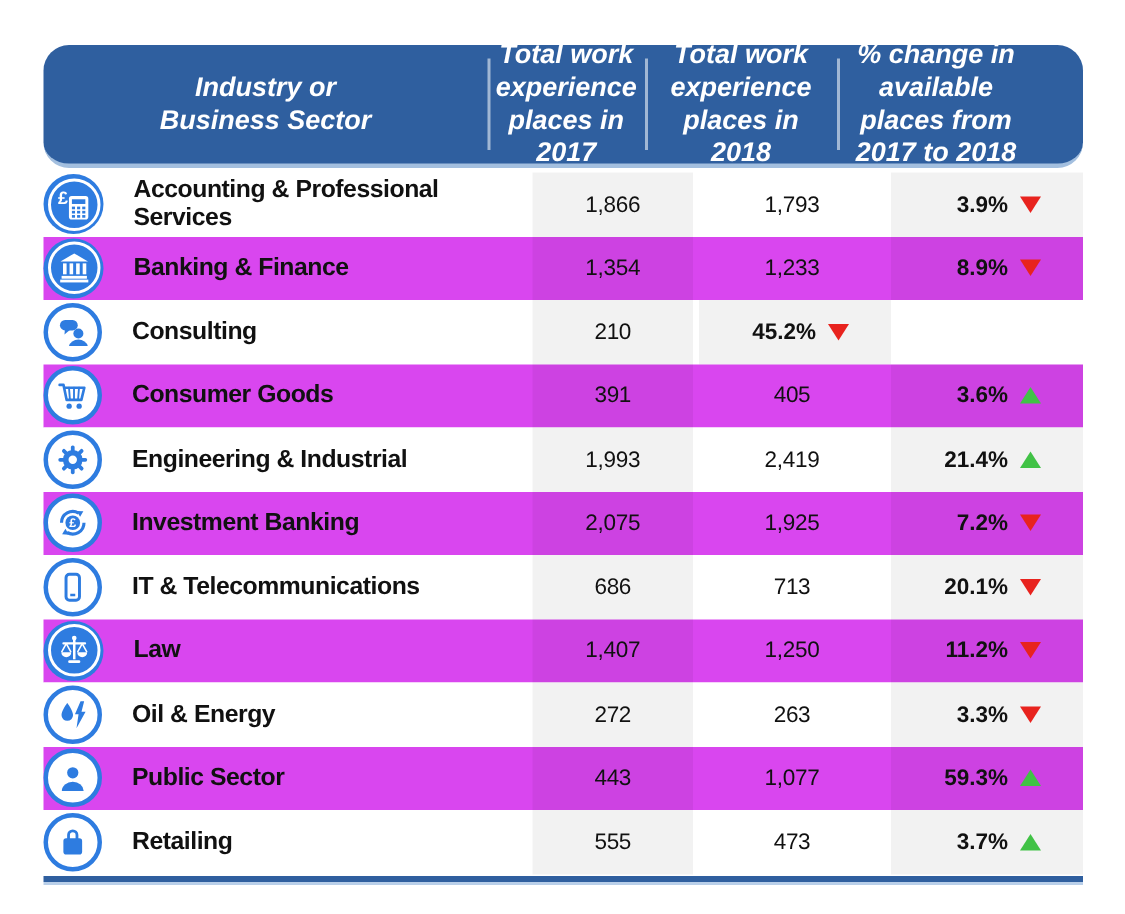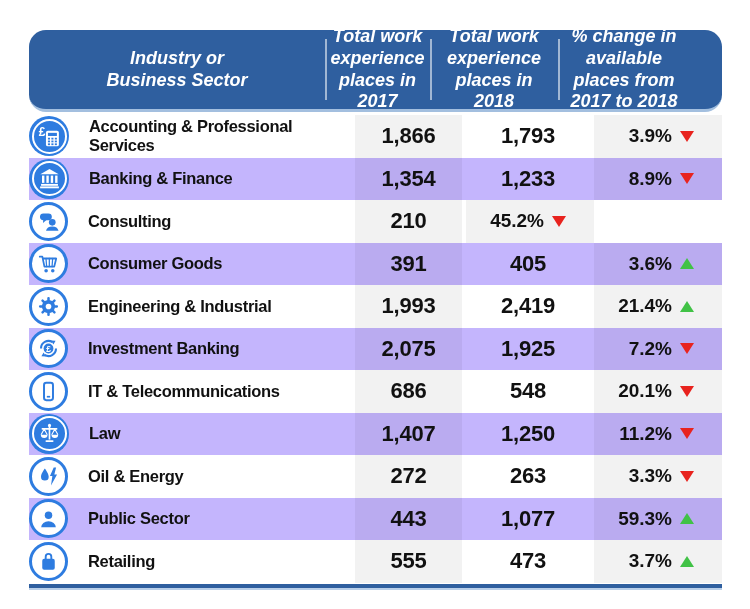--- a/index.html
+++ b/index.html
@@ -23,27 +23,27 @@
   .hcell.h-2017{width:105px;}
   .hcell.h-2018{width:128px;}
   .hcell.h-change{width:132px;}
   .hcell.sep::before{
     content:'';position:absolute;left:0;top:9px;bottom:9px;width:1.5px;
     background:rgba(255,255,255,.55);
   }
   
   .rows{margin-top:3px;}
   .row{display:flex;height:42.5px;background:#ffffff;}
-  .row.alt{background:#c4b5fd;}
+  .row.alt{background:#d946ef;}
   .cell{display:flex;align-items:center;box-sizing:border-box;}
   .name-cell{width:326px;padding-left:0;}
-  .num{justify-content:center;font-weight:bold;font-size:22px;letter-spacing:-.2px;}
+  .num{justify-content:center;font-weight:normal;font-size:15px;letter-spacing:-.2px;}
   .c2017{width:107px;margin-right:4px;}
   .c2018{width:124px;margin-right:4px;}
-  .cchange{width:128px;justify-content:flex-end;padding-right:28px;font-weight:bold;font-size:19px;}
+  .cchange{width:128px;justify-content:flex-end;padding-right:28px;font-weight:bold;font-size:15px;}
   .tint{background:rgba(0,0,0,0.05);}
   .label{font-weight:bold;font-size:16.5px;letter-spacing:-.3px;margin-left:20px;}
   .pct{margin-right:8px;}
   
   .icon{
     width:40px;height:40px;border-radius:50%;flex:0 0 40px;position:relative;
     display:flex;align-items:center;justify-content:center;margin-left:0;
   }
   .icon svg{position:relative;z-index:2;display:block;}
   .icon.filled{background:var(--icon-blue);color:#ffffff;}
@@ -226,21 +226,21 @@
           <div class="cell name-cell">
             <span class="icon outline">
               <svg viewBox="0 0 24 24">
                 <rect x="7.7" y="3.7" width="8.6" height="16.6" rx="2.2" fill="none" stroke="currentColor" stroke-width="1.9"></rect>
                 <line x1="10.4" y1="17" x2="13.6" y2="17" stroke="currentColor" stroke-width="1.6"></line>
               </svg>
             </span>
             <span class="label">IT &amp; Telecommunications</span>
           </div>
           <div class="cell num c2017 tint">686</div>
-          <div class="cell num c2018">548</div>
+          <div class="cell num c2018">713</div>
           <div class="cell cchange tint">
             <span class="pct">20.1%</span>
             <span class="arrow down"></span>
           </div>
         </div>
         <div class="row alt">
           <div class="cell name-cell">
             <span class="icon filled">
               <svg viewBox="0 0 24 24">
                 <g fill="currentColor">

